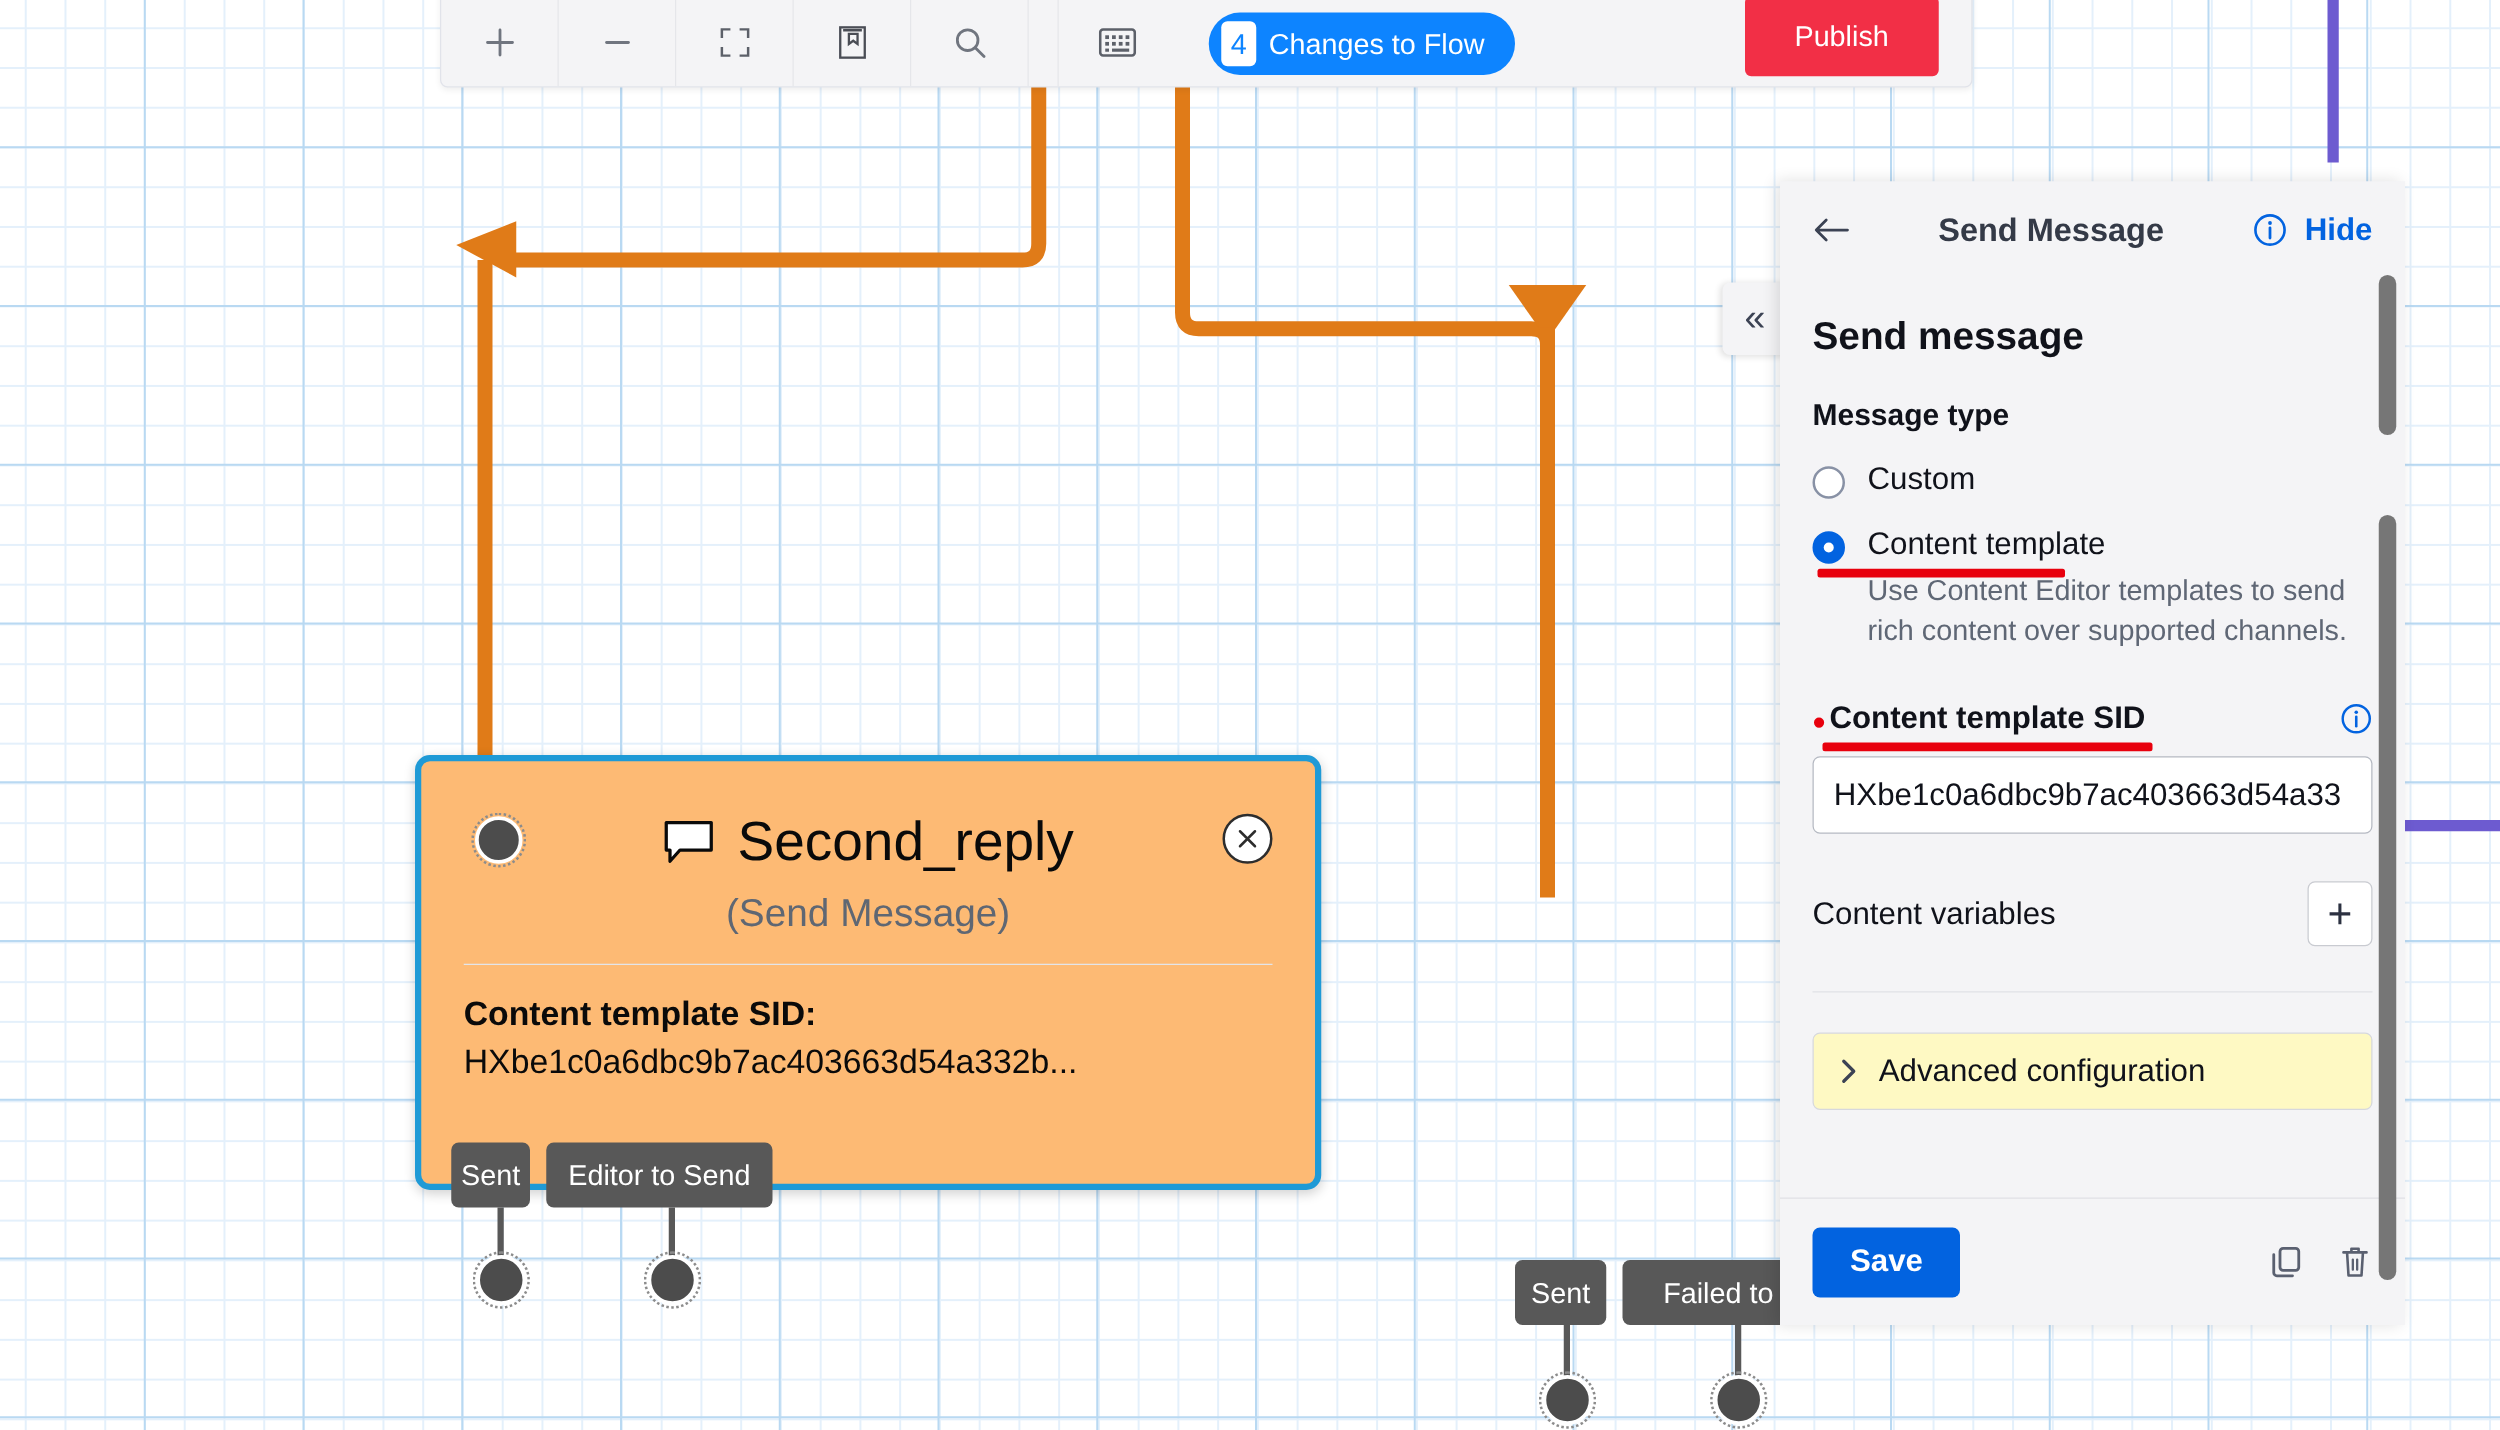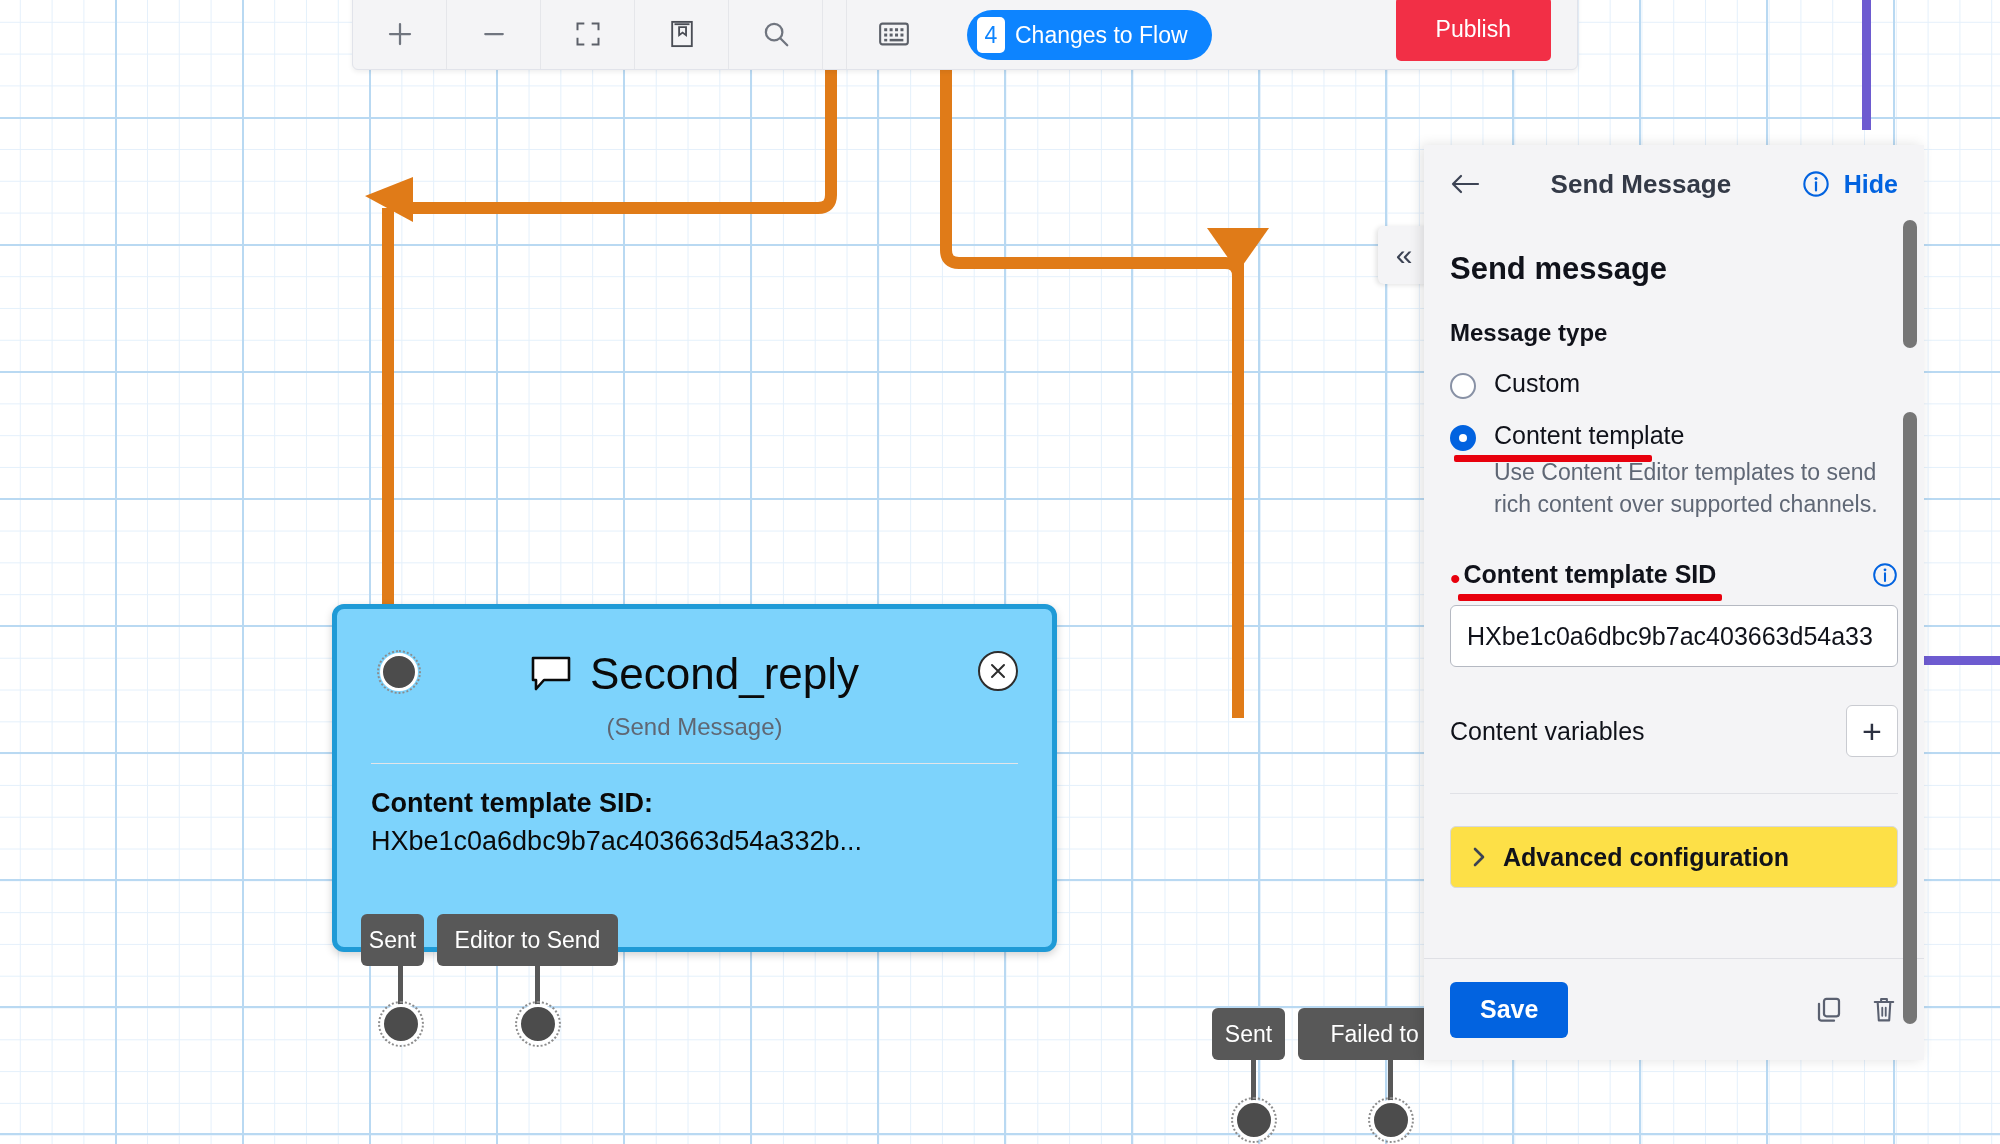--- a/index.html
+++ b/index.html
@@ -64,21 +64,21 @@
   .publish-btn {
     margin-left: auto; margin-right: 26px; margin-bottom: 8px;
     background: #f22f46; color: #fff;
     border: none; border-radius: 5px;
     height: 64px; padding: 0 40px;
     font-size: 23px; font-family: inherit; cursor: pointer;
   }
 
   
   .node {
-    position: absolute; background: #7dd3fc;
+    position: absolute; background: #fdba74;
     border-radius: 12px;
     box-shadow: 0 3px 9px rgba(0,0,0,.18);
   }
   .node.selected { border: 5px solid #1f9ad6; }
 
   .node-dot {
     position: absolute; width: 38px; height: 38px;
     border-radius: 50%; background: #4c4c4c;
     border: 3px solid #ffffff;
     outline: 2px dotted #8c8c8c; outline-offset: 1px;
@@ -87,21 +87,21 @@
     position: absolute; width: 40px; height: 40px; border-radius: 50%;
     border: 2px solid #2d2d2d; background: #fff;
     display: flex; align-items: center; justify-content: center;
     cursor: pointer;
   }
   .node-title {
     display: flex; align-items: center; justify-content: center;
     gap: 18px; font-size: 44px; color: #0a0a0a; font-weight: 400;
   }
   .node-subtitle {
-    text-align: center; font-size: 24px; color: #5f6773; margin-top: 14px;
+    text-align: center; font-size: 31px; color: #5f6773; margin-top: 14px;
   }
   .node-divider { height: 1px; background: #e3e5e9; margin: 22px 34px 0 34px; }
   .node-body { padding: 20px 34px 0 34px; font-size: 27px; color: #0a0a0a; line-height: 1.42; }
   .node-body b { font-weight: 700; }
 
   .chip {
     position: absolute; background: #585858; color: #fff;
     border-radius: 6px; height: 52px;
     display: flex; align-items: center; justify-content: center;
     padding: 0 14px; font-size: 23px; white-space: nowrap; cursor: pointer;
@@ -179,24 +179,24 @@
   .cv-row { display: flex; align-items: center; margin-top: 38px; }
   .cv-label { font-size: 25px; color: #10121a; }
   .cv-add {
     margin-left: auto; width: 52px; height: 52px;
     border: 1px solid #c9cbd1; border-radius: 6px; background: #fff;
     display: flex; align-items: center; justify-content: center;
     cursor: pointer; font-size: 34px; color: #2c3141; line-height: 1;
   }
   .panel-hr { height: 1px; background: #e0e1e6; margin: 36px 0 0 0; }
   .adv-box {
-    margin-top: 32px; height: 62px; background: #fde047;
+    margin-top: 32px; height: 62px; background: #fef9c3;
     border: 1px solid #d6d8dd; border-radius: 6px;
     display: flex; align-items: center; gap: 16px; padding: 0 20px;
-    font-size: 25px; font-weight: 700; color: #10121a; cursor: pointer; text-align: center;
+    font-size: 25px; font-weight: 400; color: #10121a; cursor: pointer; text-align: center;
   }
 
   .panel-footer {
     border-top: 1px solid #dfe0e5;
     height: 102px; display: flex; align-items: center;
     padding: 0 26px; gap: 18px;
   }
   .save-btn {
     background: #0263e0; color: #fff; border: none;
     border-radius: 6px; height: 56px; padding: 0 30px;

